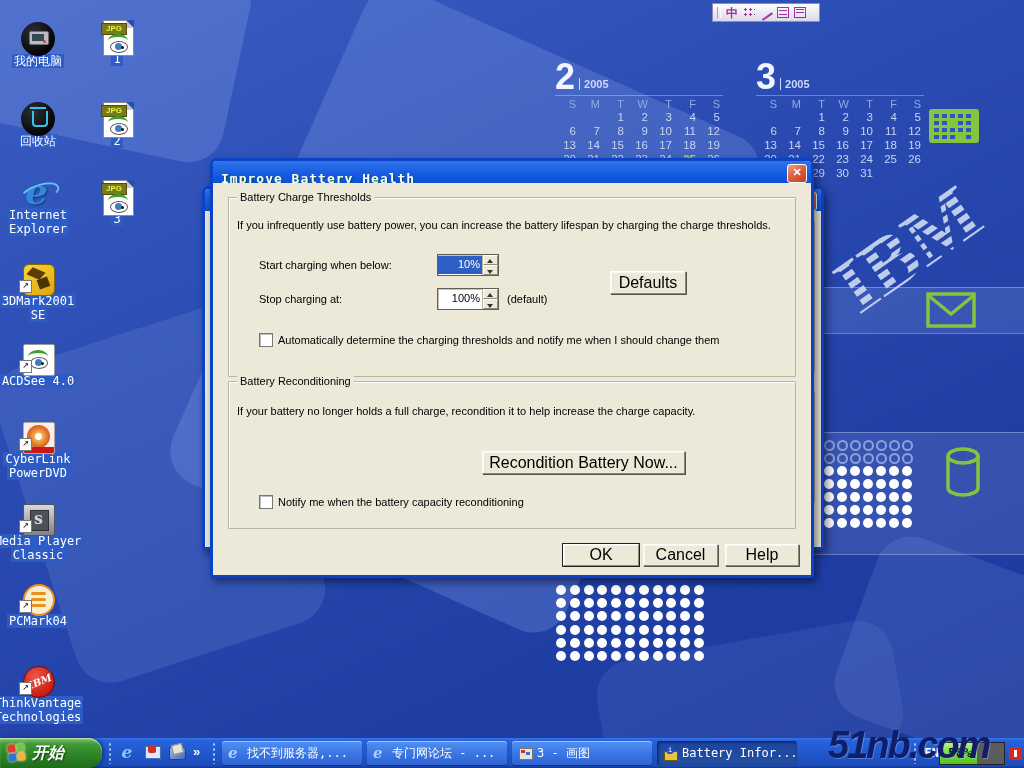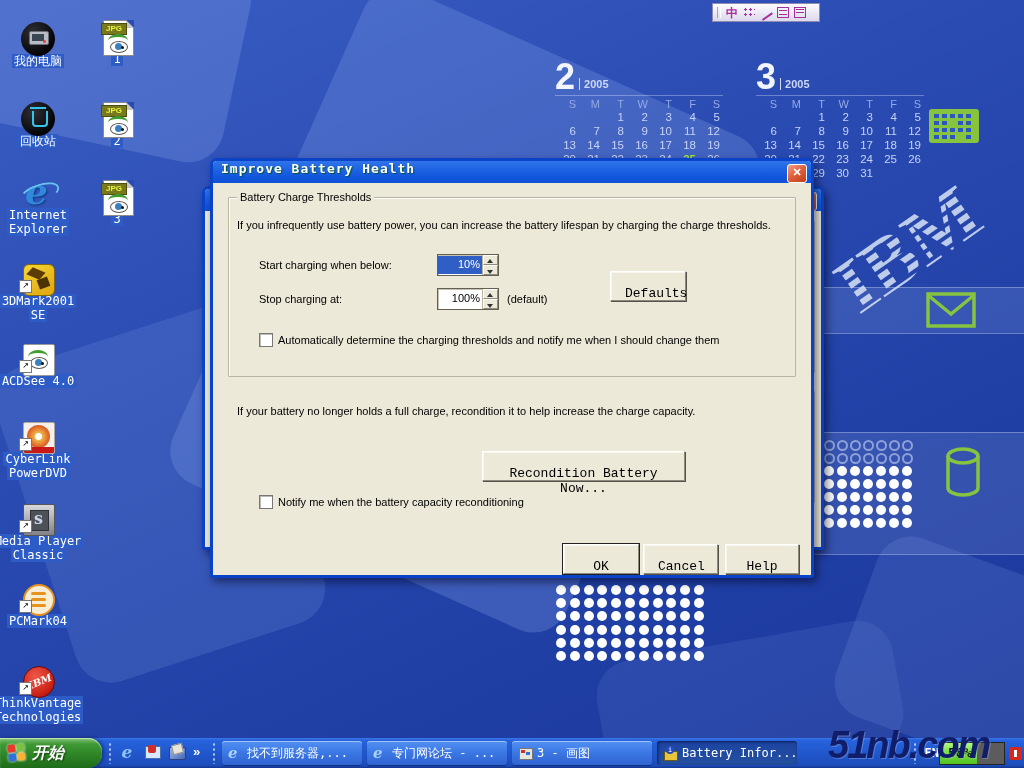--- a/index.html
+++ b/index.html
@@ -54,34 +54,34 @@
   .imeic{width:12px;height:11px;position:relative;}
   .imeic:before{content:"";position:absolute;inset:0;border:1px solid #a52f9b;}
   .imeic.pen:before{border:none;border-bottom:2px solid #a52f9b;transform:rotate(-35deg);top:4px;}
   .imeic.dots:before{border:none;background:radial-gradient(circle,#a52f9b 1.2px,transparent 1.4px) 0 0/5px 5px;}
   .imeic.kbd:after{content:"";position:absolute;left:2px;top:3px;right:2px;border-top:1px solid #a52f9b;border-bottom:1px solid #a52f9b;height:3px;}
   .imeic.menu:after{content:"";position:absolute;left:2px;top:2px;right:2px;height:6px;
         background:repeating-linear-gradient(#a52f9b 0 1px,transparent 1px 3px);}
   
   .xpwin{position:absolute;border:3px solid #0a43c8;border-radius:7px 7px 3px 3px;background:#ece9d8;
          box-shadow:3px 4px 8px rgba(0,0,25,0.5);}
-  .tbar{height:34px;border-radius:4px 4px 0 0;display:flex;
+  .tbar{height:34px;border-radius:4px 4px 0 0;display:flex;align-items:center;
         background:linear-gradient(180deg,#2f74e8 0%,#1257de 45%,#0b46c4 100%);}
   .tbar .ttl{color:#fff;font-family:"DejaVu Sans Mono",monospace;font-weight:bold;font-size:13px;
              letter-spacing:1px;padding-left:8px;text-shadow:1px 1px 1px #053;}
   .xbtn{position:absolute;right:4px;top:3px;width:18px;height:17px;border:1px solid #fff;border-radius:3px;
         background:linear-gradient(145deg,#f3a188,#df6240 45%,#c33d17);color:#fff;font-size:11px;font-weight:bold;
         line-height:15px;text-align:center;cursor:pointer;}
   .dbody{position:absolute;left:0;right:0;top:22px;bottom:0;background:#ece9d8;font-size:11px;color:#000;}
   .grp{position:absolute;border:1px solid #b8b4a2;border-radius:1px;box-shadow:inset 1px 1px 0 #fff;}
   .grp .gt{position:absolute;top:-7px;left:8px;background:#ece9d8;padding:0 3px;font-size:11px;}
   .dtext{position:absolute;white-space:nowrap;font-size:11px;}
   .cbtn{position:absolute;background:#ece9d8;border:1px solid #8d8a7d;border-top-color:#fff;border-left-color:#fff;
-        box-shadow:1px 1px 0 #55524a,inset 1px 1px 0 #f8f6ee;font-size:13px;color:#000;text-align:center;
-        font-family:Liberation Mono, monospace;cursor:pointer;padding:14px;}
+        box-shadow:1px 1px 0 #55524a,inset 1px 1px 0 #f8f6ee;font-size:16px;color:#000;text-align:center;
+        font-family:Liberation Sans, sans-serif;cursor:pointer;padding:0;}
   .cbtn.default{outline:1px solid #222;}
   .spin{position:absolute;width:60px;height:20px;background:#fff;border:1px solid #635f53;
         box-shadow:inset 1px 1px 0 #c6c3b3;display:flex;}
   .spin .val{flex:1;text-align:right;line-height:18px;padding-right:2px;font-size:11px;}
   .spin .val.sel{background:#2f5fc4;color:#fff;margin:1px 0 1px auto;padding:0 2px;line-height:16px;}
   .spinbtns{width:15px;display:flex;flex-direction:column;border-left:1px solid #b9b5a5;}
   .spinbtns b{flex:1;background:#ece9d8;border:1px solid #8d8a7d;border-top-color:#fff;border-left-color:#fff;
               position:relative;cursor:pointer;}
   .spinbtns b:after{content:"";position:absolute;left:3px;border-left:3px solid transparent;border-right:3px solid transparent;}
   .spinbtns b.up:after{top:3px;border-bottom:4px solid #333;}
@@ -603,20 +603,23 @@
         <span class="spinbtns">
             <b class="up"></b>
             <b class="dn"></b>
           </span>
       </div>
       <div class="dtext" style="left:294px;top:110px;">(default)</div>
 
       <span class="chk" style="left:46px;top:150px;"></span>
       <div class="dtext" style="left:65px;top:151px;">Automatically determine the charging thresholds and notify me when I should change them</div>
 
+      <div class="grp" style="left:15px;top:198px;width:566px;height:146px;">
+        <span class="gt">Battery Reconditioning</span>
+      </div>
       <div class="dtext" style="left:24px;top:222px;">If your battery no longer holds a full charge, recondition it to help increase the charge capacity.</div>
       <button class="cbtn" style="left:269px;top:268px;width:203px;height:23px;">Recondition Battery Now...</button>
       <span class="chk" style="left:46px;top:312px;"></span>
       <div class="dtext" style="left:65px;top:313px;">Notify me when the battery capacity reconditioning</div>
 
       <button class="cbtn default" style="left:350px;top:361px;width:76px;height:22px;">OK</button>
       <button class="cbtn" style="left:430px;top:361px;width:75px;height:22px;">Cancel</button>
       <button class="cbtn" style="left:512px;top:361px;width:74px;height:22px;">Help</button>
     </div>
   </div>

